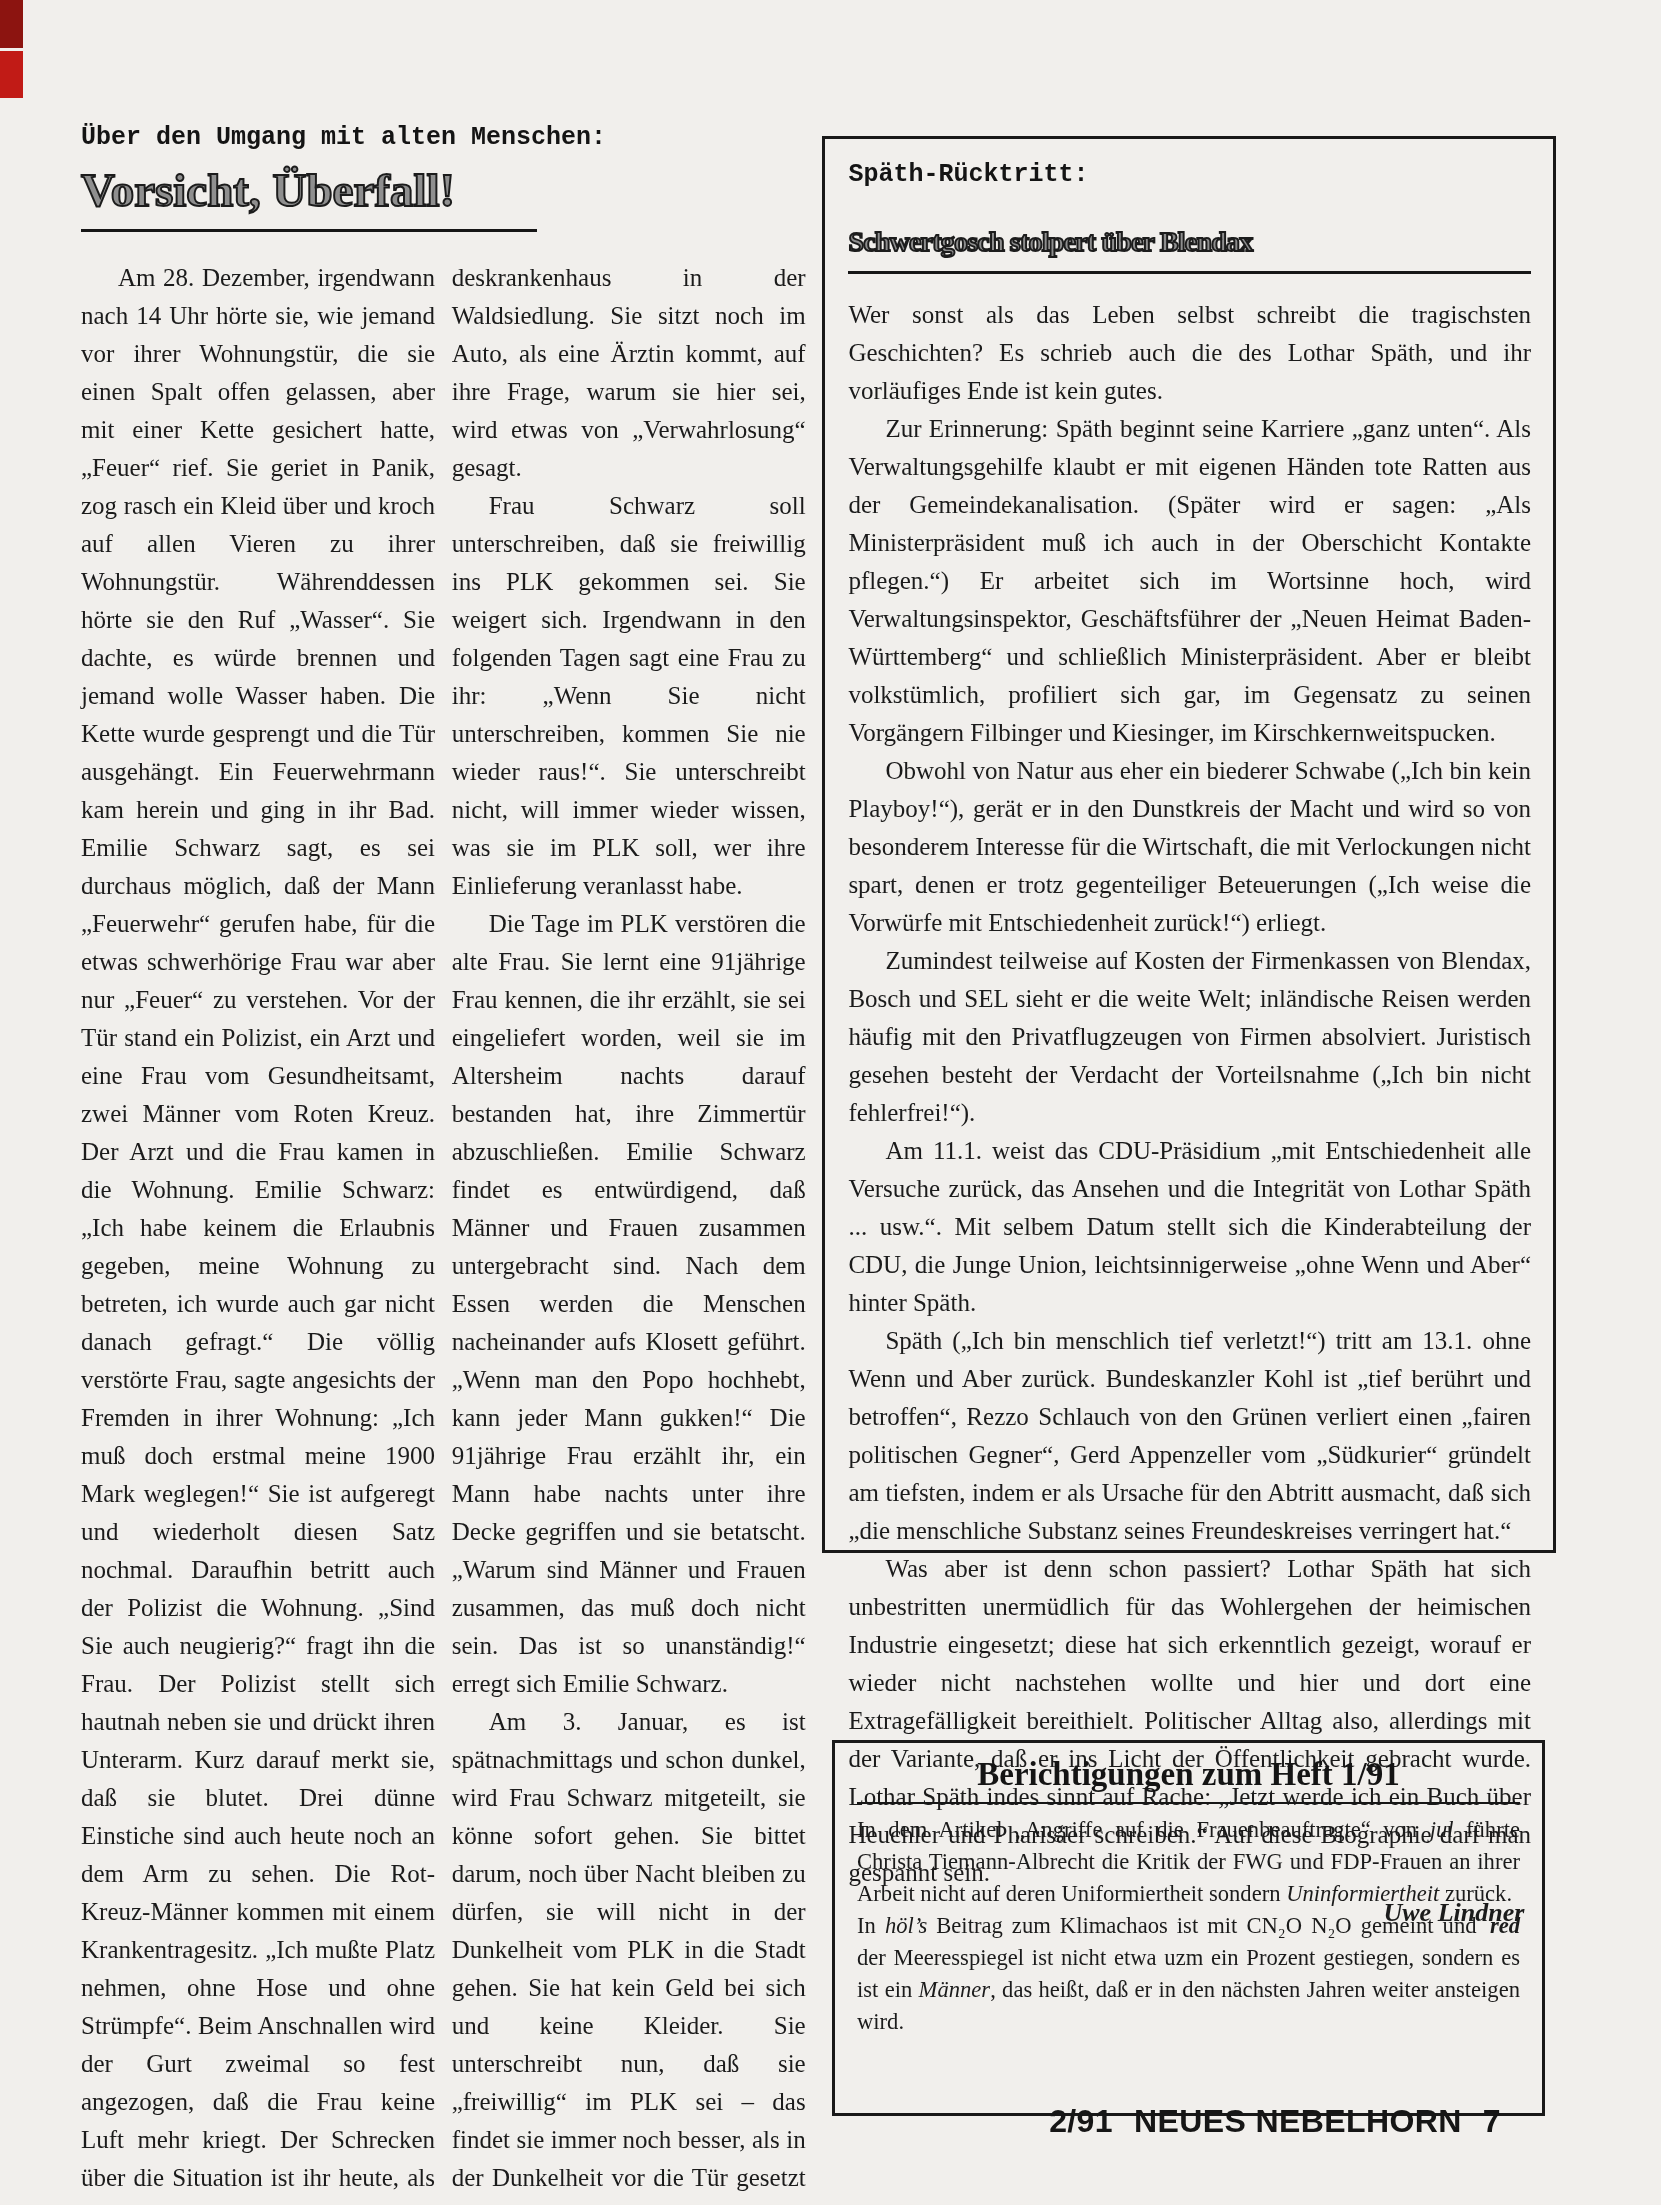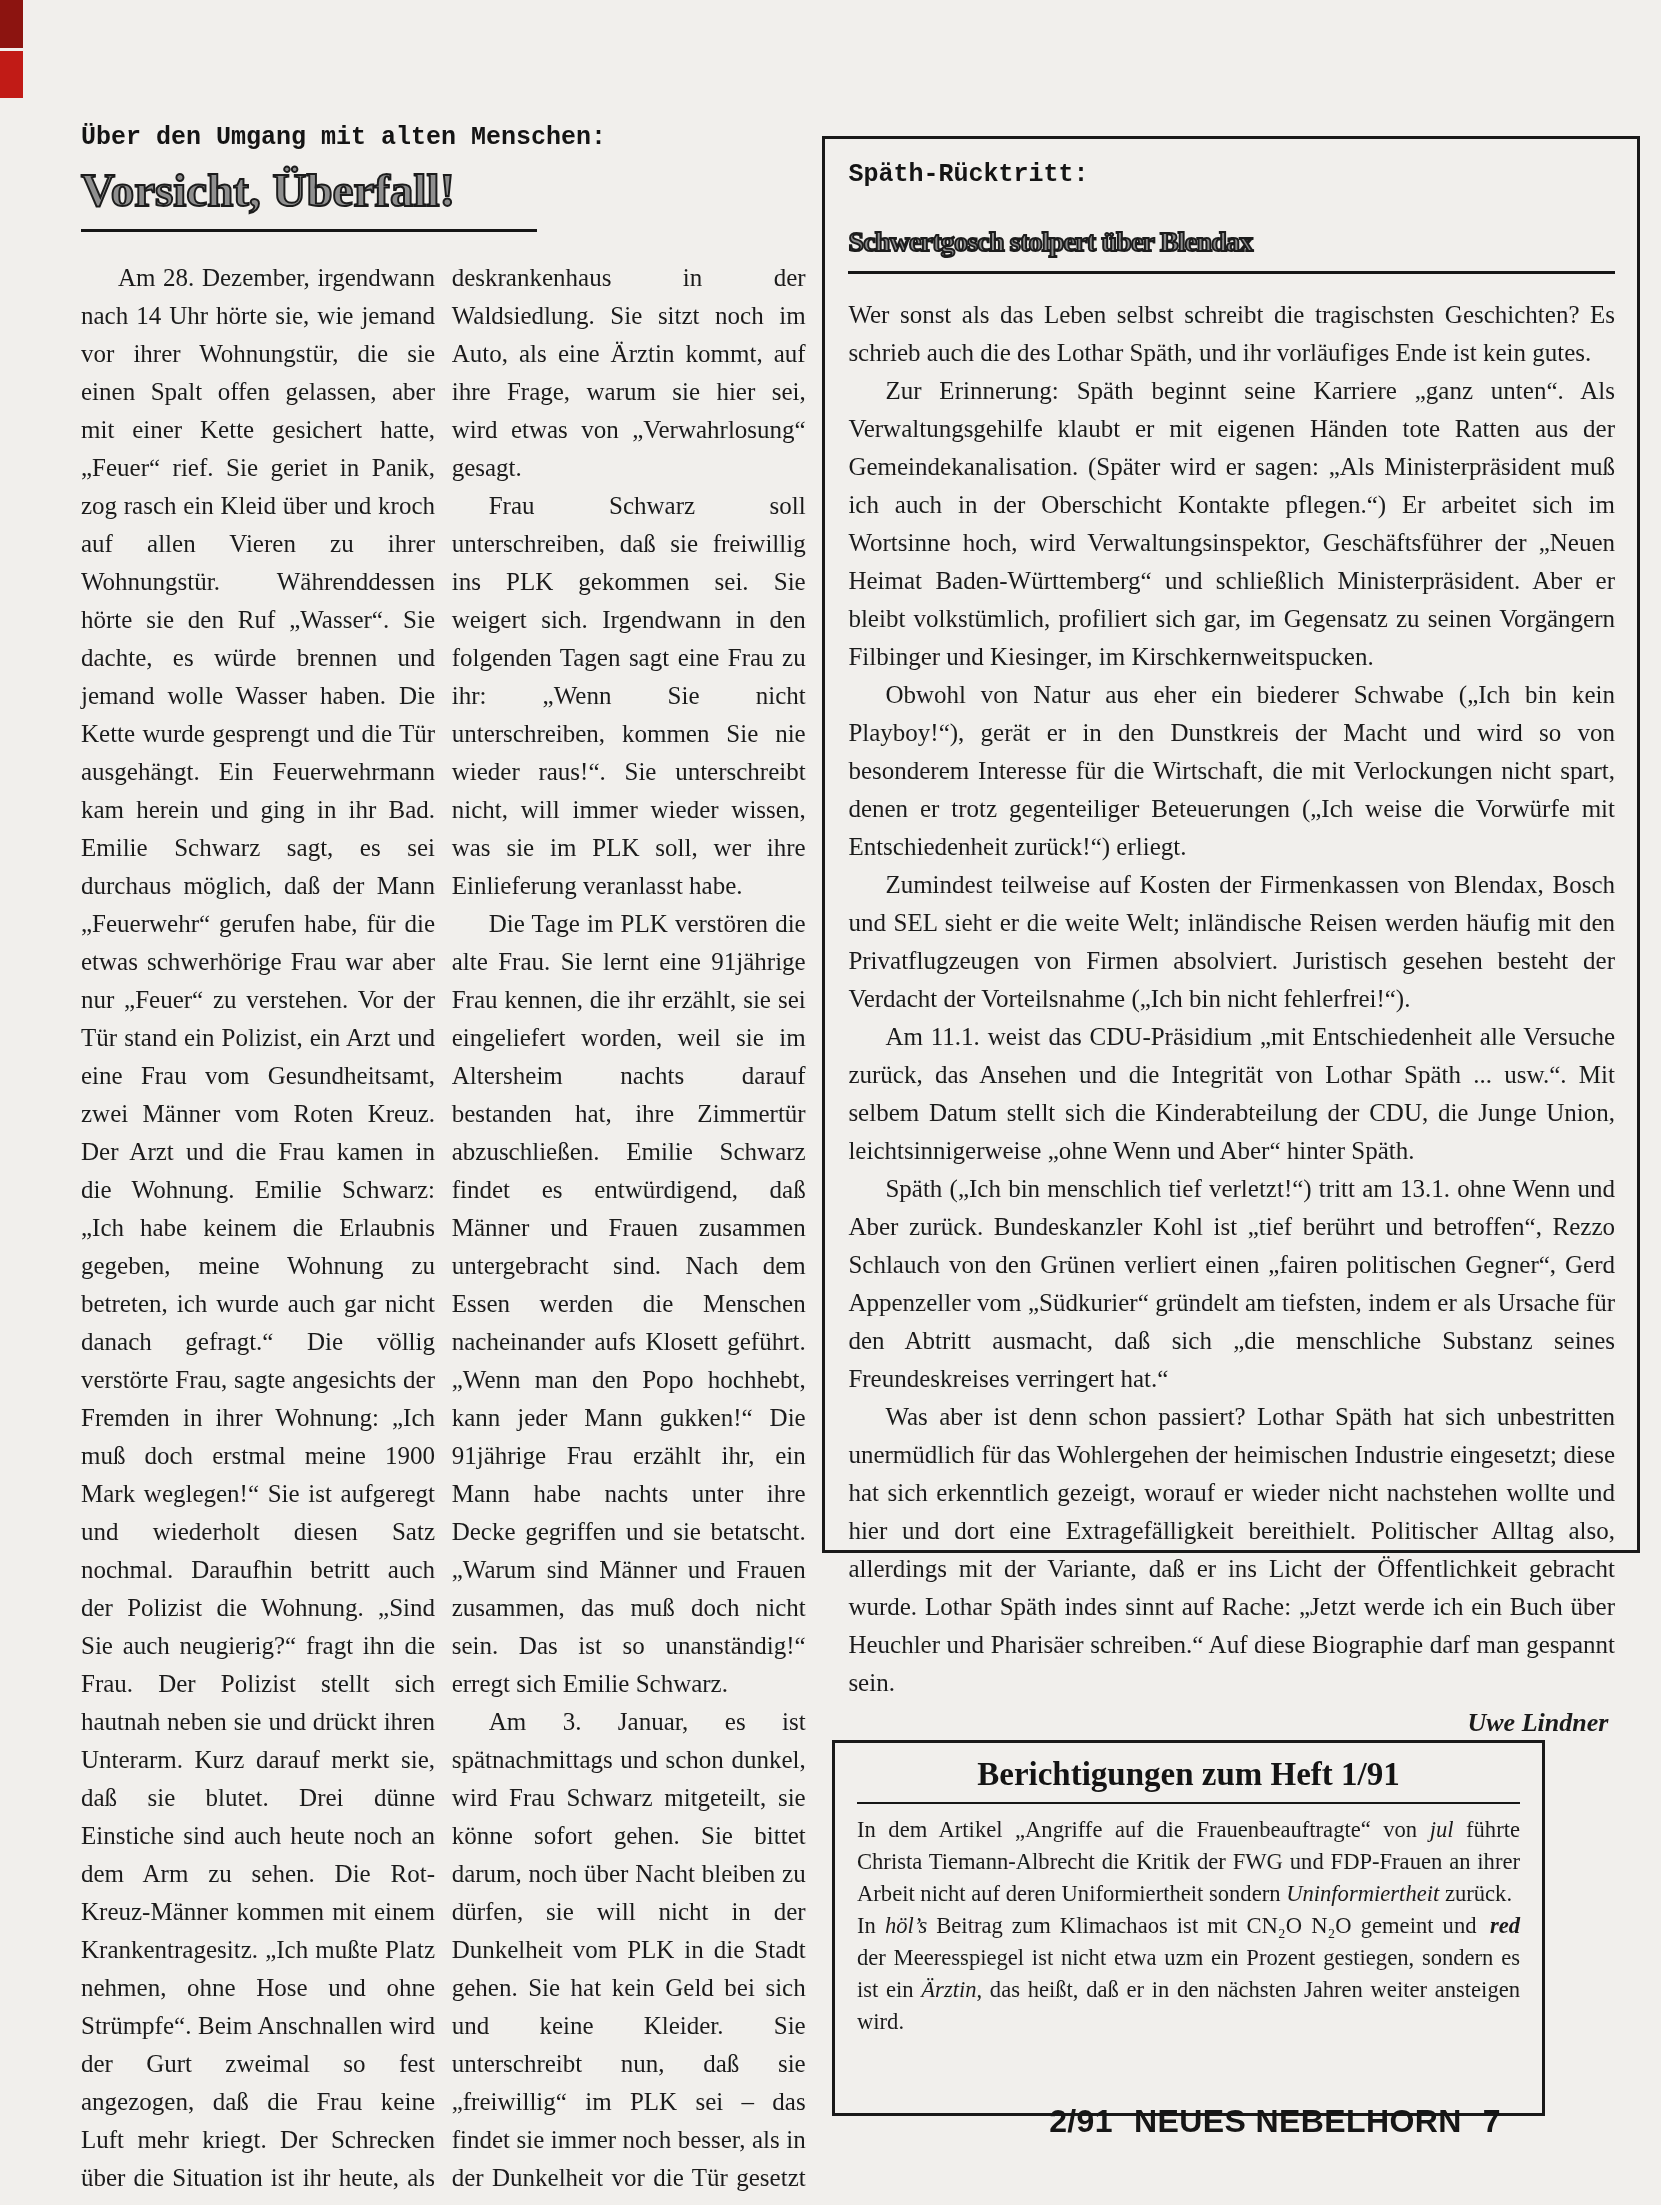--- a/index.html
+++ b/index.html
@@ -35,21 +35,21 @@
     font-size:25px;line-height:38px;
     text-align:justify;
     color:#1b1b1b;
   }
   .left-article .body-text p{font-size:25px;line-height:38px;}
   p.indent{text-indent:37px;}
   .em{font-style:italic;}
 
   
   .right-box{
-    position:absolute;left:822px;top:136px;width:818px;height:1417px;
+    position:absolute;left:822px;top:136px;width:734px;height:1417px;
     border:3.3px solid #191919;box-sizing:border-box;
     padding:22px 22px 0 23.4px;
     background:transparent;
   }
   .right-box .headline{font-size:28px;margin-top:37px;letter-spacing:-0.8px;}
   .right-box .headline-rule{margin-top:15px;height:2.5px;width:100%;}
   .right-box .body-text{margin-top:22px;}
   .right-box .body-text p{font-size:25px;line-height:38px;}
   .byline-right{
     text-align:right;font-style:italic;font-weight:bold;
@@ -125,21 +125,21 @@
     </div>
     <div class="byline-right">Uwe Lindner</div>
   </section>
 
   <section class="corrections-box">
     <h2 class="corrections-title">Berichtigungen zum Heft 1/91</h2>
     <div class="corrections-rule"></div>
     <div class="corrections-body">
       <p><span>In dem Artikel „Angriffe auf die Frauenbeauftragte“ von </span><span class="em">jul</span><span> führte Christa Tiemann-Albrecht die Kritik der FWG und FDP-Frauen an ihrer Arbeit nicht auf deren Uniformiertheit sondern </span><span class="em">Uninformiertheit</span><span> zurück.</span></p>
       <p>
-        <span class="byline-red">red</span><span><span>In </span><span class="em">höl’s</span><span> Beitrag zum Klimachaos ist mit CN₂O N₂O gemeint und der Meeresspiegel ist nicht etwa uzm ein Prozent gestiegen, sondern es ist ein </span><span class="em">Ärztin</span><span>, das heißt, daß er in den nächsten Jahren weiter ansteigen wird.</span></span>
+        <span class="byline-red">red</span><span><span>In </span><span class="em">höl’s</span><span> Beitrag zum Klimachaos ist mit CN₂O N₂O gemeint und der Meeresspiegel ist nicht etwa uzm ein Prozent gestiegen, sondern es ist ein </span><span class="em">Männer</span><span>, das heißt, daß er in den nächsten Jahren weiter ansteigen wird.</span></span>
       </p>
     </div>
   </section>
 
   <div class="footer">
     <span>2/91</span><span class="sep"></span>
     <span>NEUES NEBELHORN</span><span class="sep"></span>
     <span>7</span>
   </div>
 

